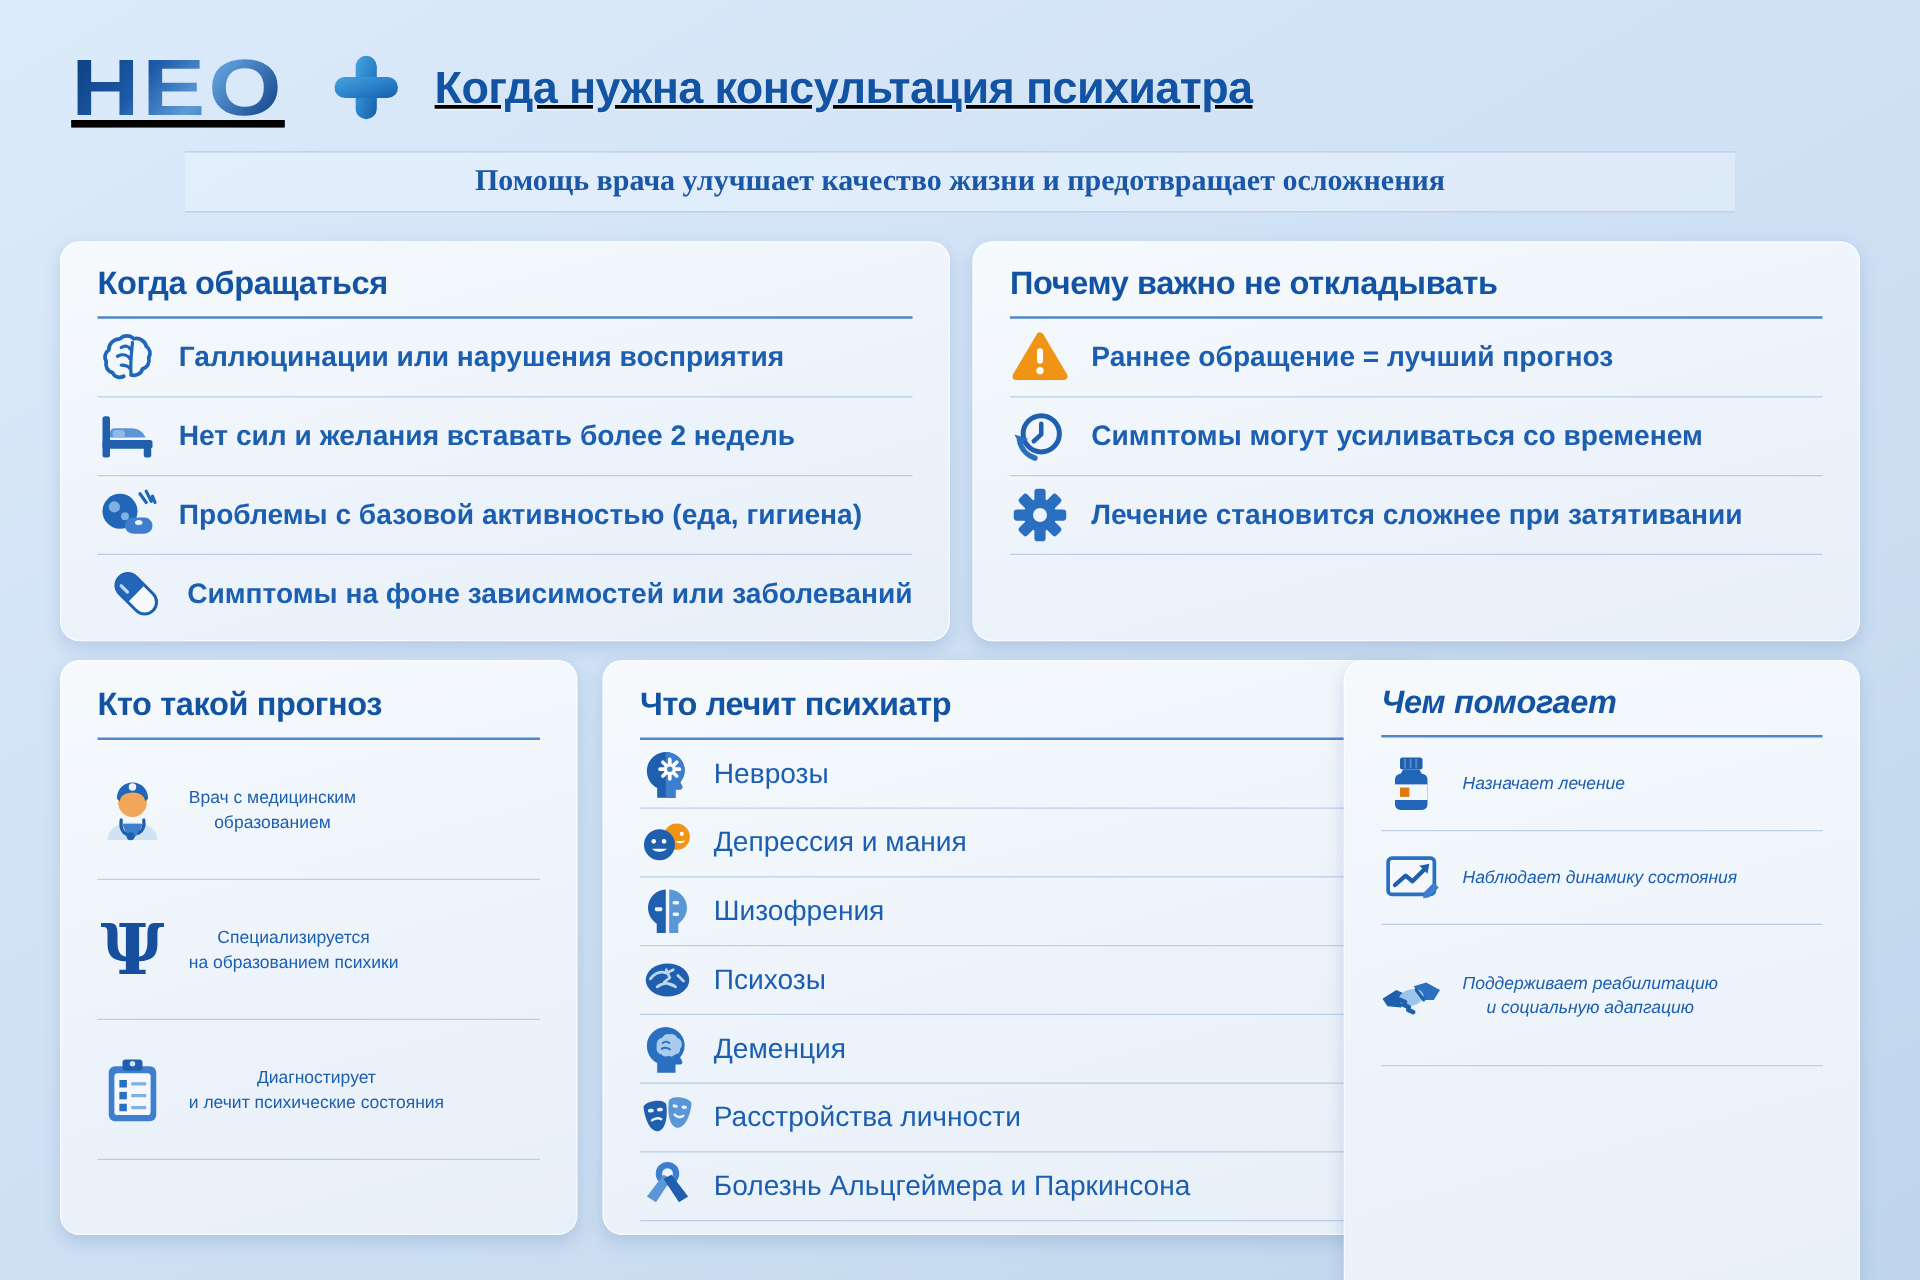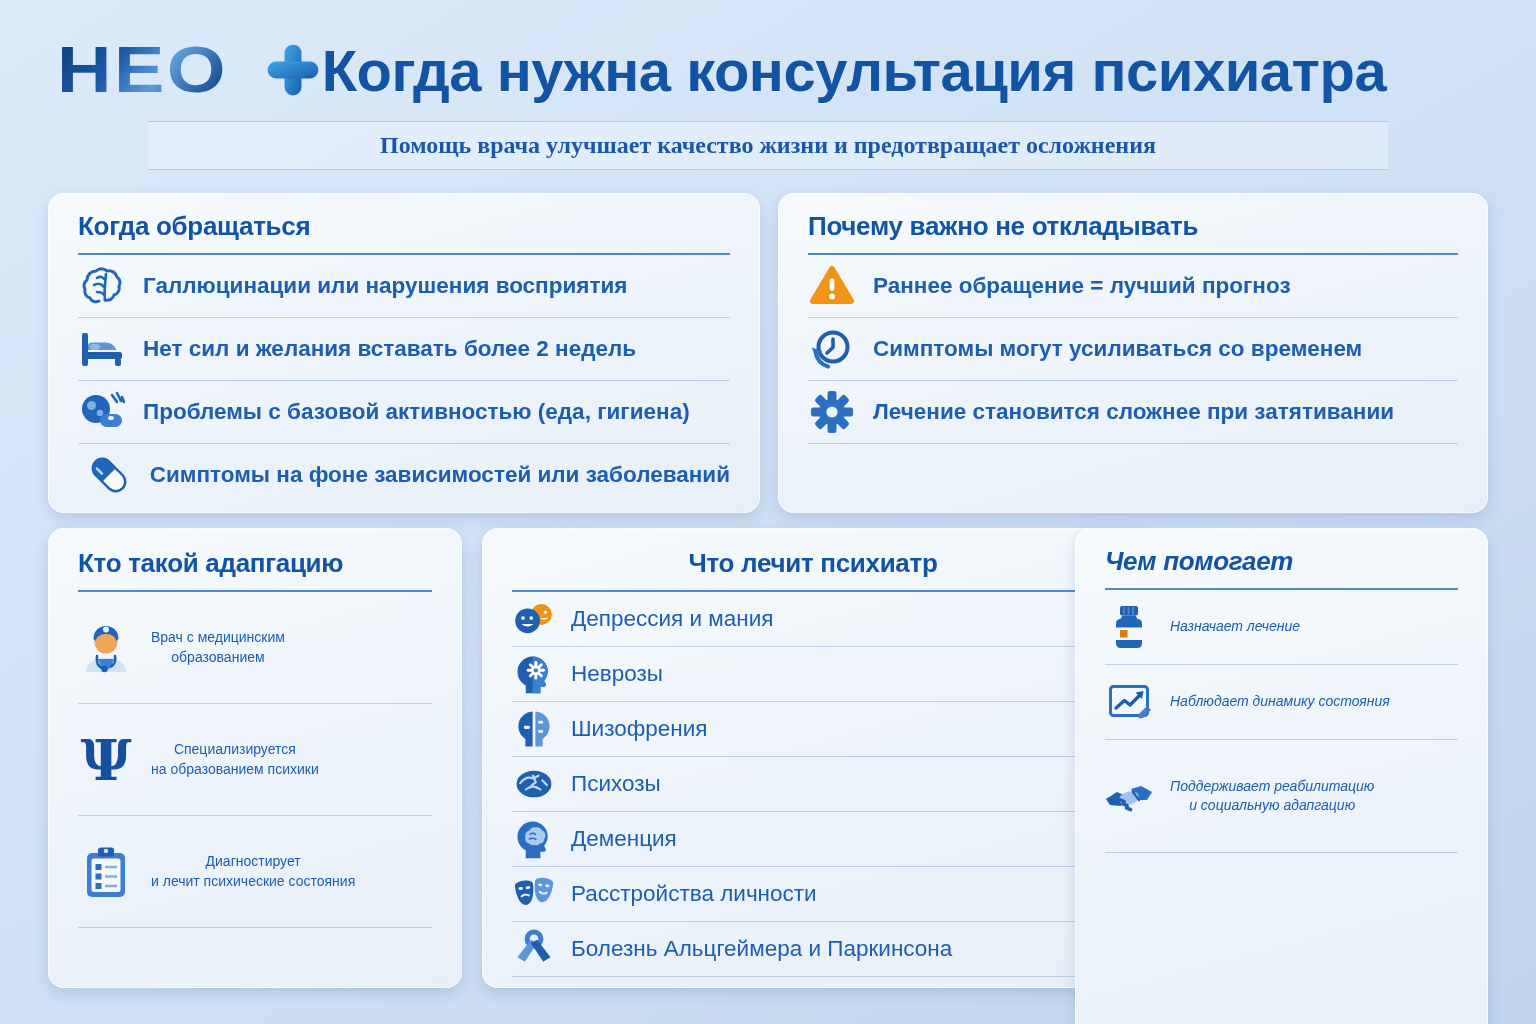--- a/index.html
+++ b/index.html
@@ -2,51 +2,51 @@
 <html><head>
 <meta charset="utf-8">
 <style>
   html,body{margin:0;padding:0;}
   body{font-family:"Liberation Sans",sans-serif;}
   .stage{
     position:relative;width:1536px;height:1024px;overflow:hidden;
     background:linear-gradient(150deg,#dcebfa 0%,#d2e3f6 35%,#caddf1 70%,#bed5ec 100%);
   }
   
-  .header{position:absolute;left:57px;top:28px;height:84px;display:flex;align-items:center;}
+  .header{position:absolute;left:57px;top:28px;height:84px;display:flex;align-items:center;gap:26px;text-decoration:underline;}
   .logo{display:flex;align-items:center;}
   .logo-text{
     font-size:64px;font-weight:bold;letter-spacing:2px;line-height:1;
     transform:scaleX(1.18);transform-origin:left center;
     background:linear-gradient(125deg,#0d3c7c 0%,#1c5aa8 35%,#5d9bd8 60%,#16488e 92%);
     -webkit-background-clip:text;background-clip:text;color:transparent;
   }
   .logo-plus{margin-left:62px;display:flex;}
   .page-title{
-    font-size:58px;font-weight:bold;letter-spacing:-0.5px;color:#1353a4;
+    font-size:36px;font-weight:bold;letter-spacing:-0.5px;color:#1353a4;
     text-shadow:0 1px 1px rgba(255,255,255,.6);white-space:nowrap;
   }
   .subtitle-band{
     position:absolute;left:148px;right:148px;top:121px;height:47px;
     border-top:1.5px solid #b3cbe6;border-bottom:1.5px solid #b3cbe6;
     background:rgba(240,246,252,.45);
     display:flex;align-items:center;justify-content:center;font-family:Liberation Serif, serif;
   }
   .subtitle{font-size:24px;font-weight:bold;color:#1a57a8;}
   
   .card{
     position:absolute;box-sizing:border-box;border-radius:16px;
     background:linear-gradient(165deg,#f6fafd 0%,#edf3fa 55%,#e7eff8 100%);
     box-shadow:0 5px 14px rgba(70,110,170,.22), inset 0 0 0 1px rgba(255,255,255,.65);
     padding:18px 30px 0 30px;
   }
   #card-when {left:48px;  top:193px; width:712px; height:320px;}
   #card-why  {left:778px; top:193px; width:710px; height:320px;}
   #card-who  {left:48px;  top:528px; width:414px; height:460px; padding-top:20px;}
-  #card-treats{left:482px;top:528px; width:662px; height:460px; padding-top:20px;text-align:center;}
+  #card-treats{left:482px;top:528px; width:662px; height:460px; padding-top:20px;}
   #card-helps{left:1075px;top:528px; width:413px; height:556px; font-style:italic;}
   .card-title{
     font-size:26px;font-weight:bold;color:#1353a4;letter-spacing:-0.3px;
     padding-bottom:11px;border-bottom:2px solid #4f87c9;
   }
   .item{display:flex;align-items:center;gap:17px;border-bottom:1px solid rgba(137,170,210,.5);}
   .item.no-sep{border-bottom:none;justify-content:flex-end;}
   #card-when .item,#card-why .item{height:62px;font-weight:bold;}
   #card-treats .item{height:54px;gap:15px;}
   #card-who .item{min-height:95px;padding:8px 0;}
@@ -185,21 +185,21 @@
           <rect x="19.5" y="3" width="9" height="42" rx="2.5" transform="rotate(135 24 24)"></rect>
           <circle cx="24" cy="24" r="13"></circle>
           <circle cx="24" cy="24" r="5.6" fill="#edf3fb"></circle>
         </svg>
       </span>
       <span class="item-text">Лечение становится сложнее при затятивании</span>
     </div>
   </div>
 
   <div class="card" id="card-who">
-    <div class="card-title">Кто такой адапгацию</div>
+    <div class="card-title">Кто такой прогноз</div>
 
     <div class="item">
       <span class="icon s56">
         <svg viewBox="0 0 56 56">
           <path d="M8 52c0-9 9-14 20-14s20 5 20 14z" fill="#cfe3f5"></path>
           <path d="M20 39h16l-3 8-5 4-5-4z" fill="#3d7ecf"></path>
           <circle cx="28" cy="22" r="11.5" fill="#f2a65a"></circle>
           <path d="M15.5 19c0-8 5.5-13 12.5-13s12.5 5 12.5 13l-2.5 2c0-4-4-7-10-7s-10 3-10 7z" fill="#2166b8"></path>
           <circle cx="28" cy="9.5" r="3" fill="#eef4fb"></circle>
           <path d="M19 36c-1 6 1 11 6 12" stroke="#1f5fae" stroke-width="2.6" fill="none" stroke-linecap="round"></path>
@@ -240,50 +240,50 @@
 и лечит психические состояния</span>
     </div>
   </div>
 
   <div class="card" id="card-treats">
     <div class="card-title">Что лечит психиатр</div>
 
     <div class="item">
       <span class="icon s44">
         <svg viewBox="0 0 48 48">
+          <path d="M15 45v-8.5C9.5 33.5 6 27.8 6 21.5 6 12.4 13.4 5 22.5 5 31.6 5 39 12.4 39 21c0 4.2-1.5 7.7-4 10.4l1.8 3.6c.6 1.3-.3 2.8-1.7 2.8H31V45z" fill="#1f5fae"></path>
+          <path d="M24 5h-1.5v40H31v-7.2h4.1c1.4 0 2.3-1.5 1.7-2.8L35 31.4c2.5-2.7 4-6.2 4-10.4C39 12.4 31.6 5 22.5 5z" fill="#3d7ecf"></path>
+          <g stroke="#fff" stroke-width="3.2" stroke-linecap="round">
+            <path d="M26 11.5v17M17.5 20h17M20 14l12 12M32 14L20 26"></path>
+          </g>
+          <circle cx="26" cy="20" r="5.2" fill="#fff"></circle>
+          <circle cx="26" cy="20" r="2.4" fill="#3d7ecf"></circle>
+        </svg>
+      </span>
+      <span class="item-text">Неврозы</span>
+    </div>
+
+    <div class="item">
+      <span class="icon s44">
+        <svg viewBox="0 0 48 48">
           <circle cx="32" cy="19" r="11.5" fill="#ef9414"></circle>
           <circle cx="36.5" cy="16.5" r="1.8" fill="#fff"></circle>
           <path d="M31 23c2.5 2.5 7 2 8.5-.5z" fill="#fff"></path>
           <circle cx="17" cy="26" r="13.5" fill="#1f5fae"></circle>
           <circle cx="12" cy="23" r="2" fill="#fff"></circle>
             <circle cx="21" cy="23" r="2" fill="#fff"></circle>
           <path d="M10.5 29.5c2.5 3.5 10 3.5 13 0z" fill="#fff"></path>
         </svg>
       </span>
       <span class="item-text">Депрессия и мания</span>
     </div>
 
     <div class="item">
       <span class="icon s44">
         <svg viewBox="0 0 48 48">
-          <path d="M15 45v-8.5C9.5 33.5 6 27.8 6 21.5 6 12.4 13.4 5 22.5 5 31.6 5 39 12.4 39 21c0 4.2-1.5 7.7-4 10.4l1.8 3.6c.6 1.3-.3 2.8-1.7 2.8H31V45z" fill="#1f5fae"></path>
-          <path d="M24 5h-1.5v40H31v-7.2h4.1c1.4 0 2.3-1.5 1.7-2.8L35 31.4c2.5-2.7 4-6.2 4-10.4C39 12.4 31.6 5 22.5 5z" fill="#3d7ecf"></path>
-          <g stroke="#fff" stroke-width="3.2" stroke-linecap="round">
-            <path d="M26 11.5v17M17.5 20h17M20 14l12 12M32 14L20 26"></path>
-          </g>
-          <circle cx="26" cy="20" r="5.2" fill="#fff"></circle>
-          <circle cx="26" cy="20" r="2.4" fill="#3d7ecf"></circle>
-        </svg>
-      </span>
-      <span class="item-text">Неврозы</span>
-    </div>
-
-    <div class="item">
-      <span class="icon s44">
-        <svg viewBox="0 0 48 48">
           <path d="M22.5 5C14 5.3 7 12.3 7 21c0 5.8 3 10.9 7.6 13.8V43h7.9z" fill="#1f5fae"></path>
           <path d="M25.5 5C34 5.3 41 12.3 41 21c0 5.8-3 10.9-7.6 13.8V43h-7.9z" fill="#5b97d6"></path>
           <rect x="13" y="20.5" width="6.5" height="3.4" rx="1.2" fill="#edf3fb"></rect>
           <rect x="28.5" y="15" width="5.5" height="3.2" rx="1.2" fill="#edf3fb"></rect>
           <rect x="28.5" y="25" width="5.5" height="3.2" rx="1.2" fill="#edf3fb"></rect>
         </svg>
       </span>
       <span class="item-text">Шизофрения</span>
     </div>
 

